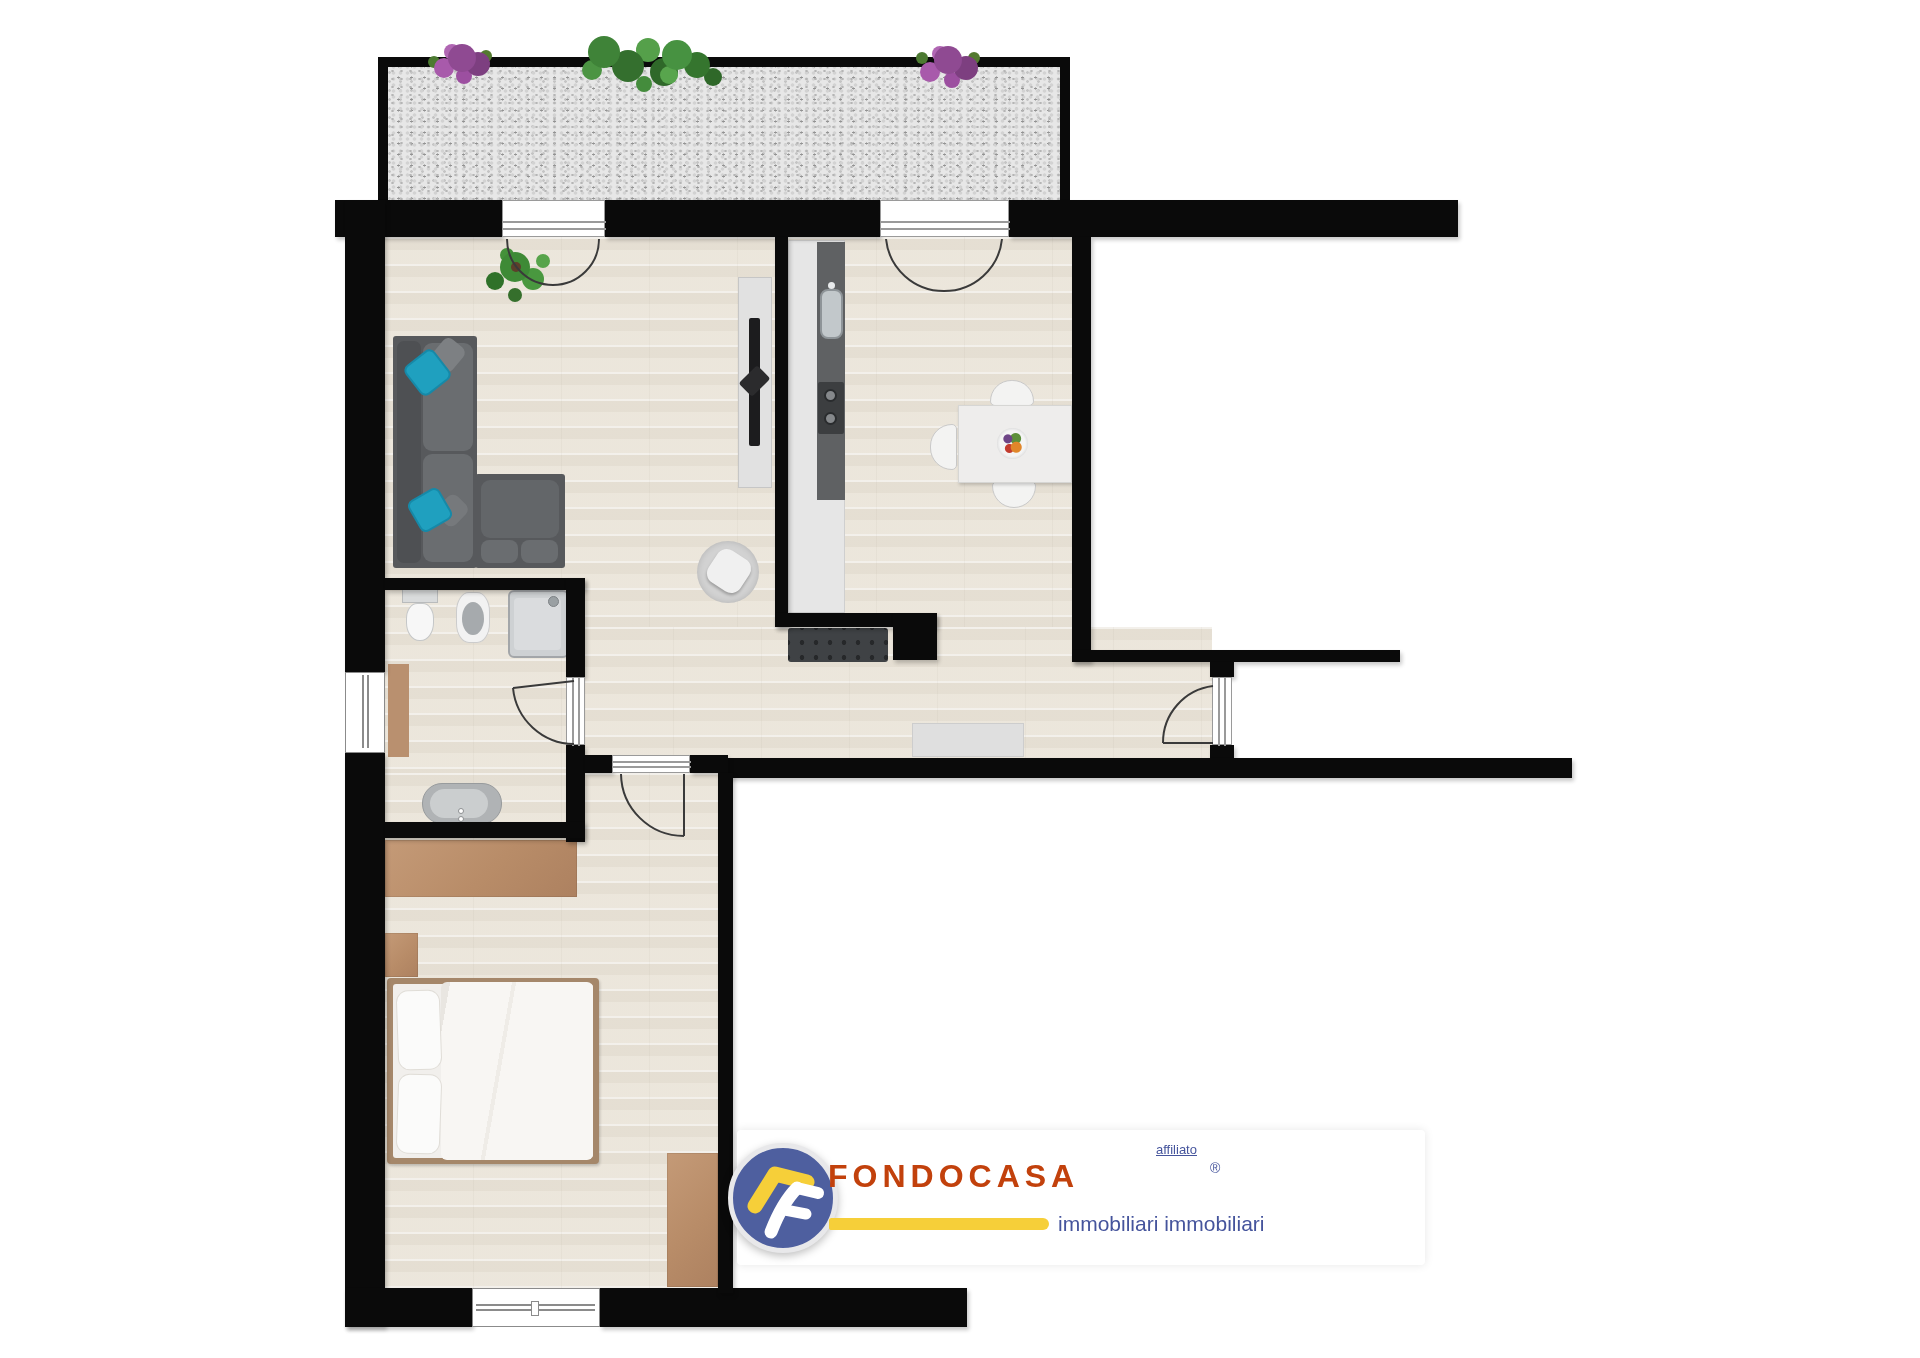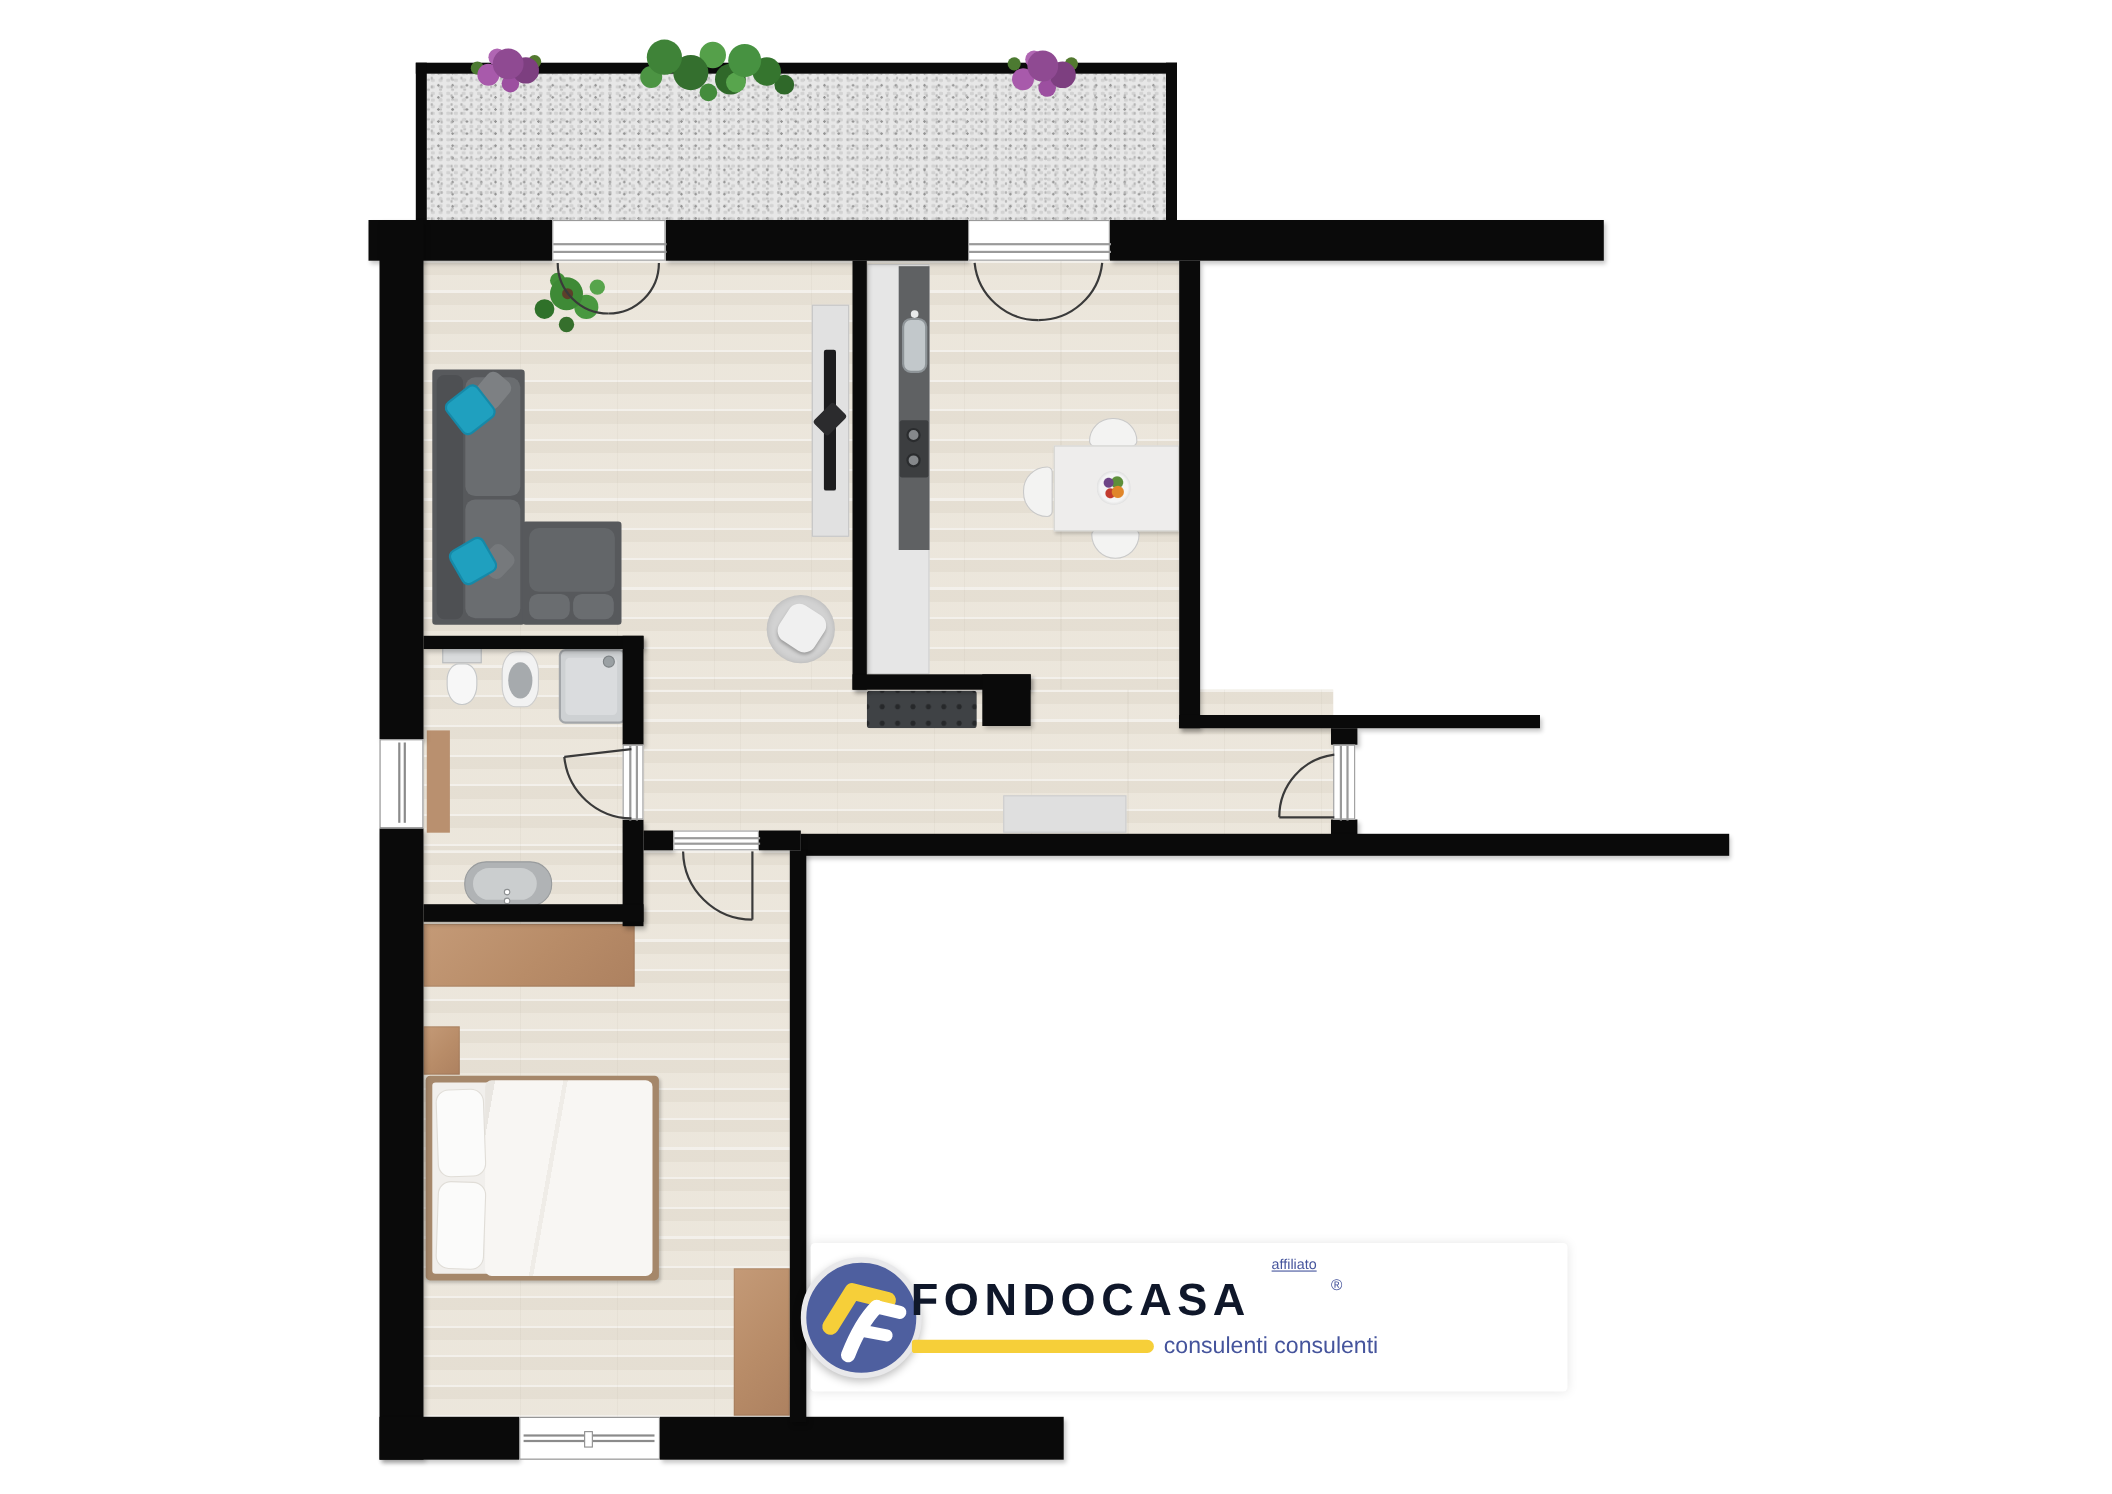--- a/index.html
+++ b/index.html
@@ -27,22 +27,22 @@
   .wframe{position:absolute;background:#ffffff;border:1.5px solid #8b8b8b;box-sizing:border-box;}
   .dframe{position:absolute;background:#ffffff;box-sizing:border-box;border:1px solid #9a9a9a;}
   .furn{position:absolute;box-sizing:border-box;}
   .brown{background:linear-gradient(135deg,#c49a77 0%,#b88c68 55%,#ad8160 100%);}
   svg.overlay{position:absolute;left:0;top:0;pointer-events:none;}
   
   #logo-band{position:absolute;left:737px;top:1130px;width:688px;height:135px;background:#ffffff;
              border-radius:4px;box-shadow:0 0 10px rgba(0,0,0,.10);}
   #logo-circle{position:absolute;left:728px;top:1143px;width:100px;height:100px;border-radius:50%;
                background:#4e5f9f;border:5px solid #e8e8ea;box-shadow:0 3px 8px rgba(0,0,0,.25);}
-  #brand-word{position:absolute;left:828px;top:1158px;font-weight:bold;font-size:41px;letter-spacing:5px;
-              color:#0f172a;}
+  #brand-word{position:absolute;left:828px;top:1158px;font-weight:bold;font-size:32px;letter-spacing:5px;
+              color:#c2410c;}
   #affiliato{position:absolute;left:1156px;top:1142px;font-size:13px;color:#45549c;text-decoration:underline;}
   #regmark{position:absolute;left:1210px;top:1160px;font-size:14px;color:#45549c;}
   #yellow-bar{position:absolute;left:829px;top:1218px;width:220px;height:12px;background:#f6cf39;border-radius:3px 7px 7px 3px;}
   #tagline{position:absolute;left:1058px;top:1212px;font-size:21px;color:#45549c;}
   
   .bush{position:absolute;border-radius:50%;}
 </style>
 </head>
 <body>
 
@@ -213,15 +213,15 @@
       <path d="M22,58 L42,26 L74,34" fill="none" stroke="#f6cf39" stroke-width="15" stroke-linecap="round" stroke-linejoin="round"></path>
       <path d="M64,40 C53,51 45,66 38,84" fill="none" stroke="#ffffff" stroke-width="13" stroke-linecap="round"></path>
       <path d="M64,40 L85,45" fill="none" stroke="#ffffff" stroke-width="12" stroke-linecap="round"></path>
       <path d="M52,62 L73,66" fill="none" stroke="#ffffff" stroke-width="11" stroke-linecap="round"></path>
     </svg>
   </div>
   <div id="affiliato">affiliato</div>
   <div id="brand-word">FONDOCASA</div>
   <div id="regmark">®</div>
   <div id="yellow-bar"></div>
-  <div id="tagline">consulenti consulenti</div>
+  <div id="tagline">immobiliari immobiliari</div>
 
 </div>
 
 </body></html>

